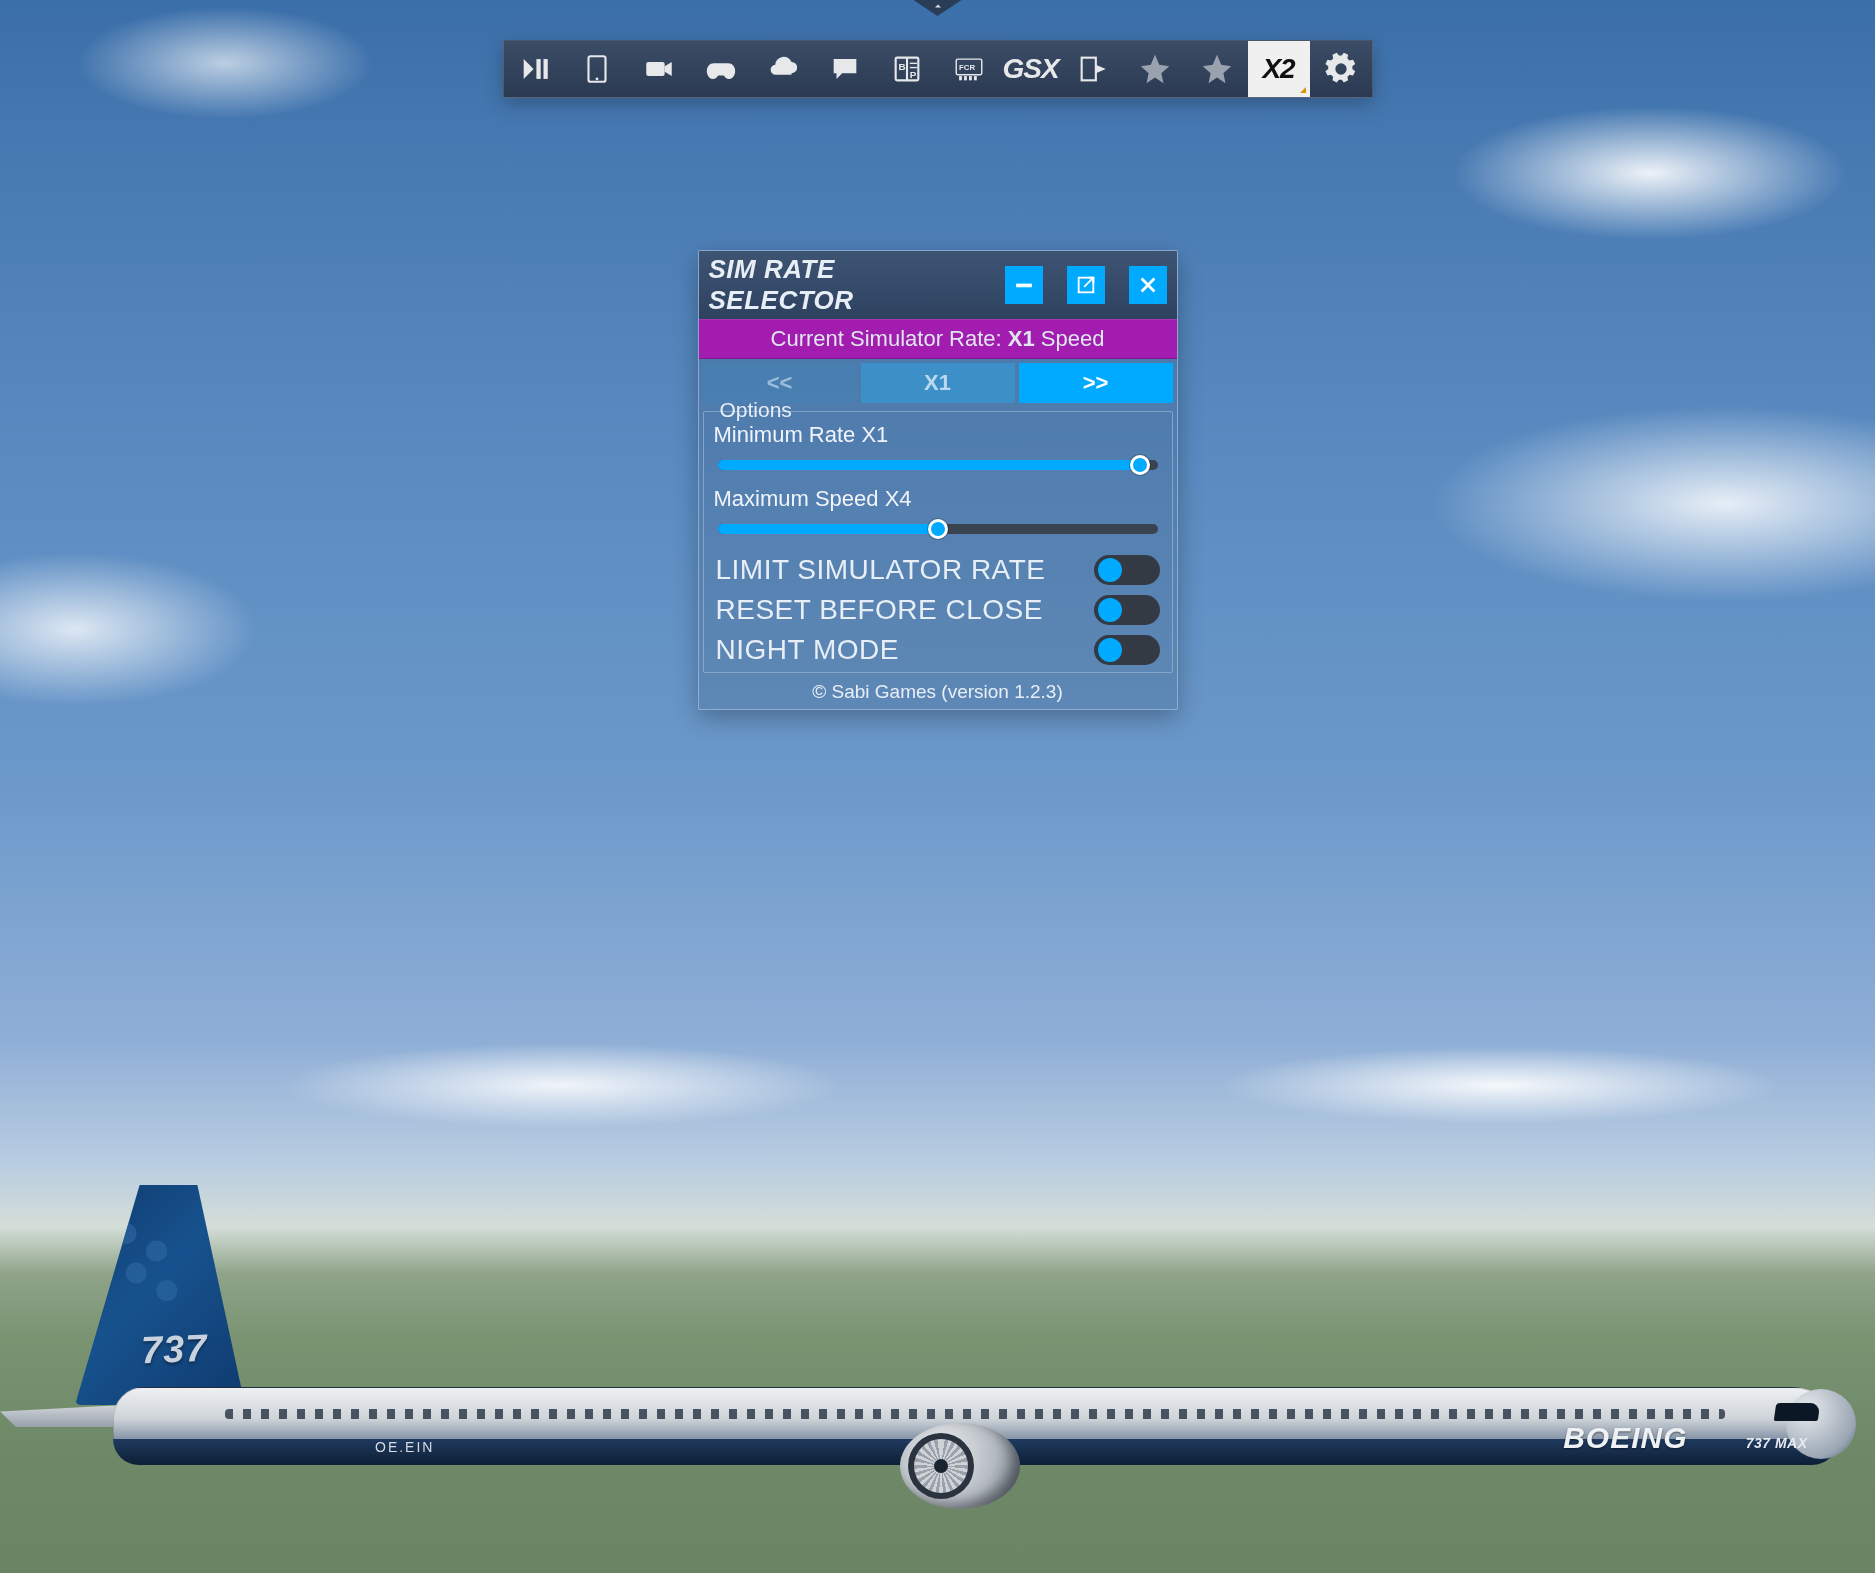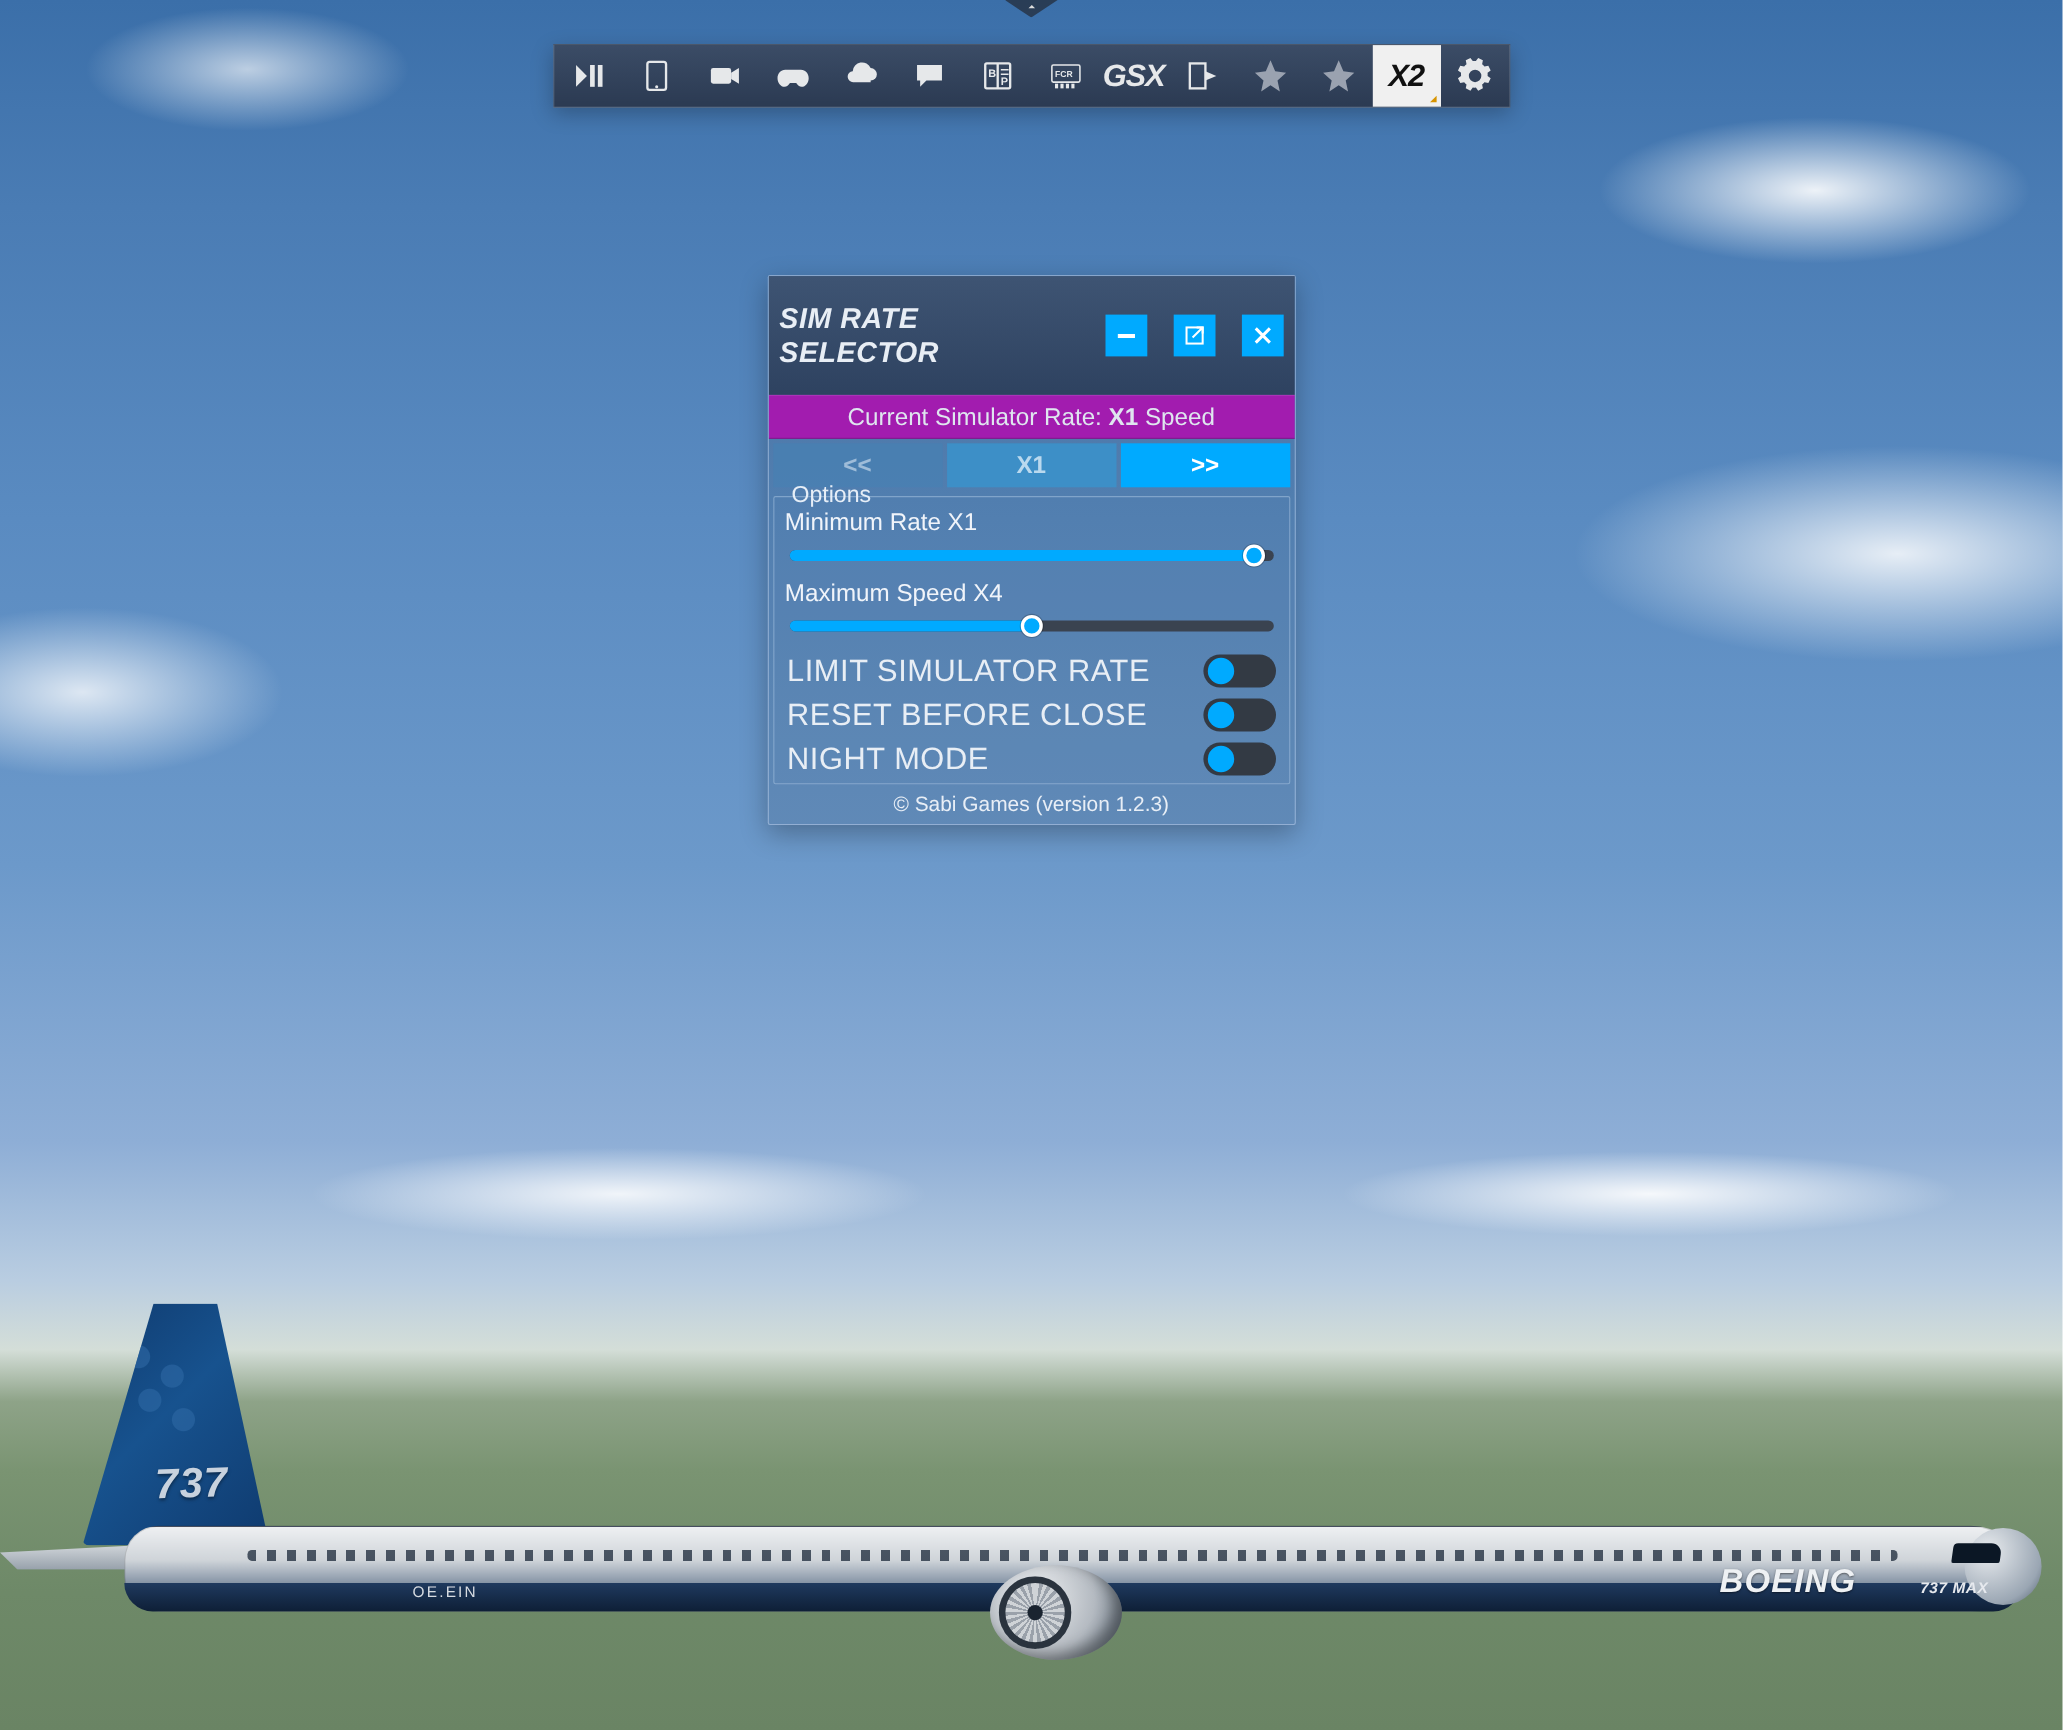--- a/index.html
+++ b/index.html
@@ -68,21 +68,21 @@
       border: 1px solid rgba(180,200,230,0.6);
       border-radius: 2px;
       box-shadow: 0 8px 24px rgba(0,0,0,0.28);
       color: #e8eef5;
       background: rgba(40,58,82,0.15);
       backdrop-filter: blur(0px);
     }
     .panel-titlebar {
       display:flex; align-items:center; gap:24px;
       background: linear-gradient(to bottom, #3e5473, #2e4260);
-      padding: 23px 10px;
+      padding: 3px 10px;
     }
     .panel-title { font-weight: 800; font-size: 26px; letter-spacing: 0.5px; flex:1; font-style: italic; }
     .tb-btn {
       width: 38px; height: 38px;
       background: #00aaff;
       display:flex; align-items:center; justify-content:center;
       cursor:pointer;
     }
     .tb-btn svg { width:22px; height:22px; fill:#fff; stroke:#fff; }
 

